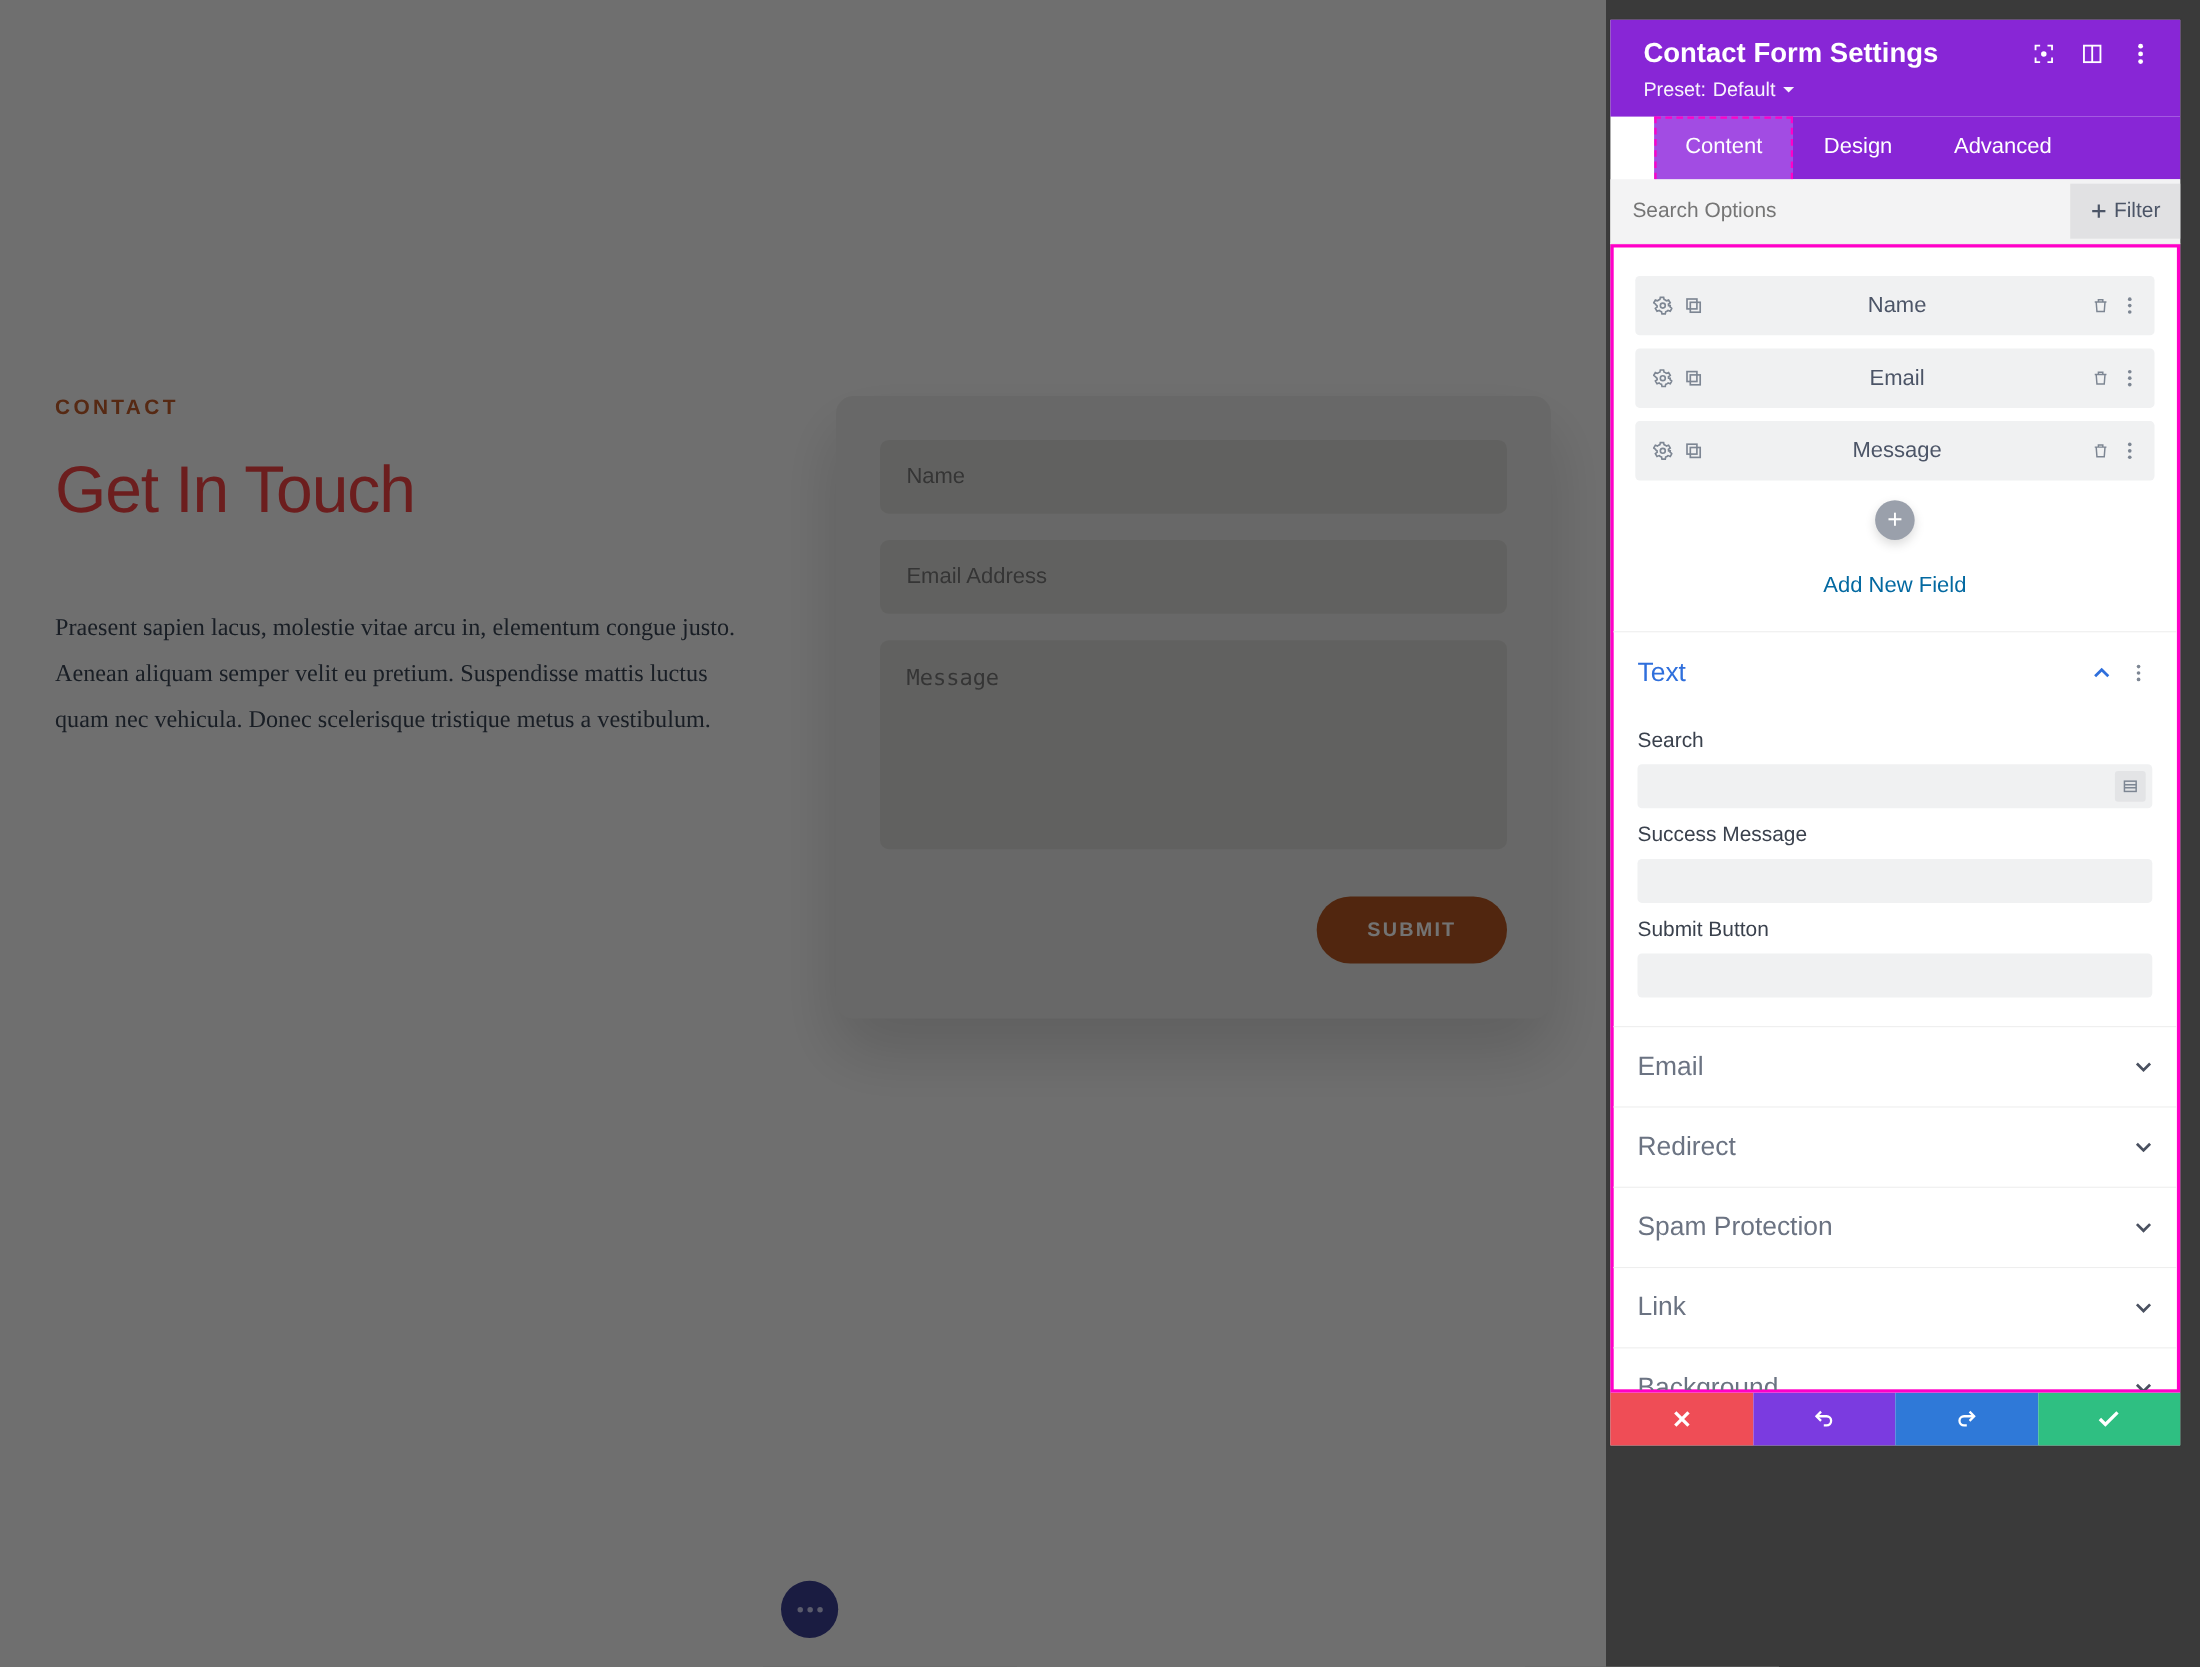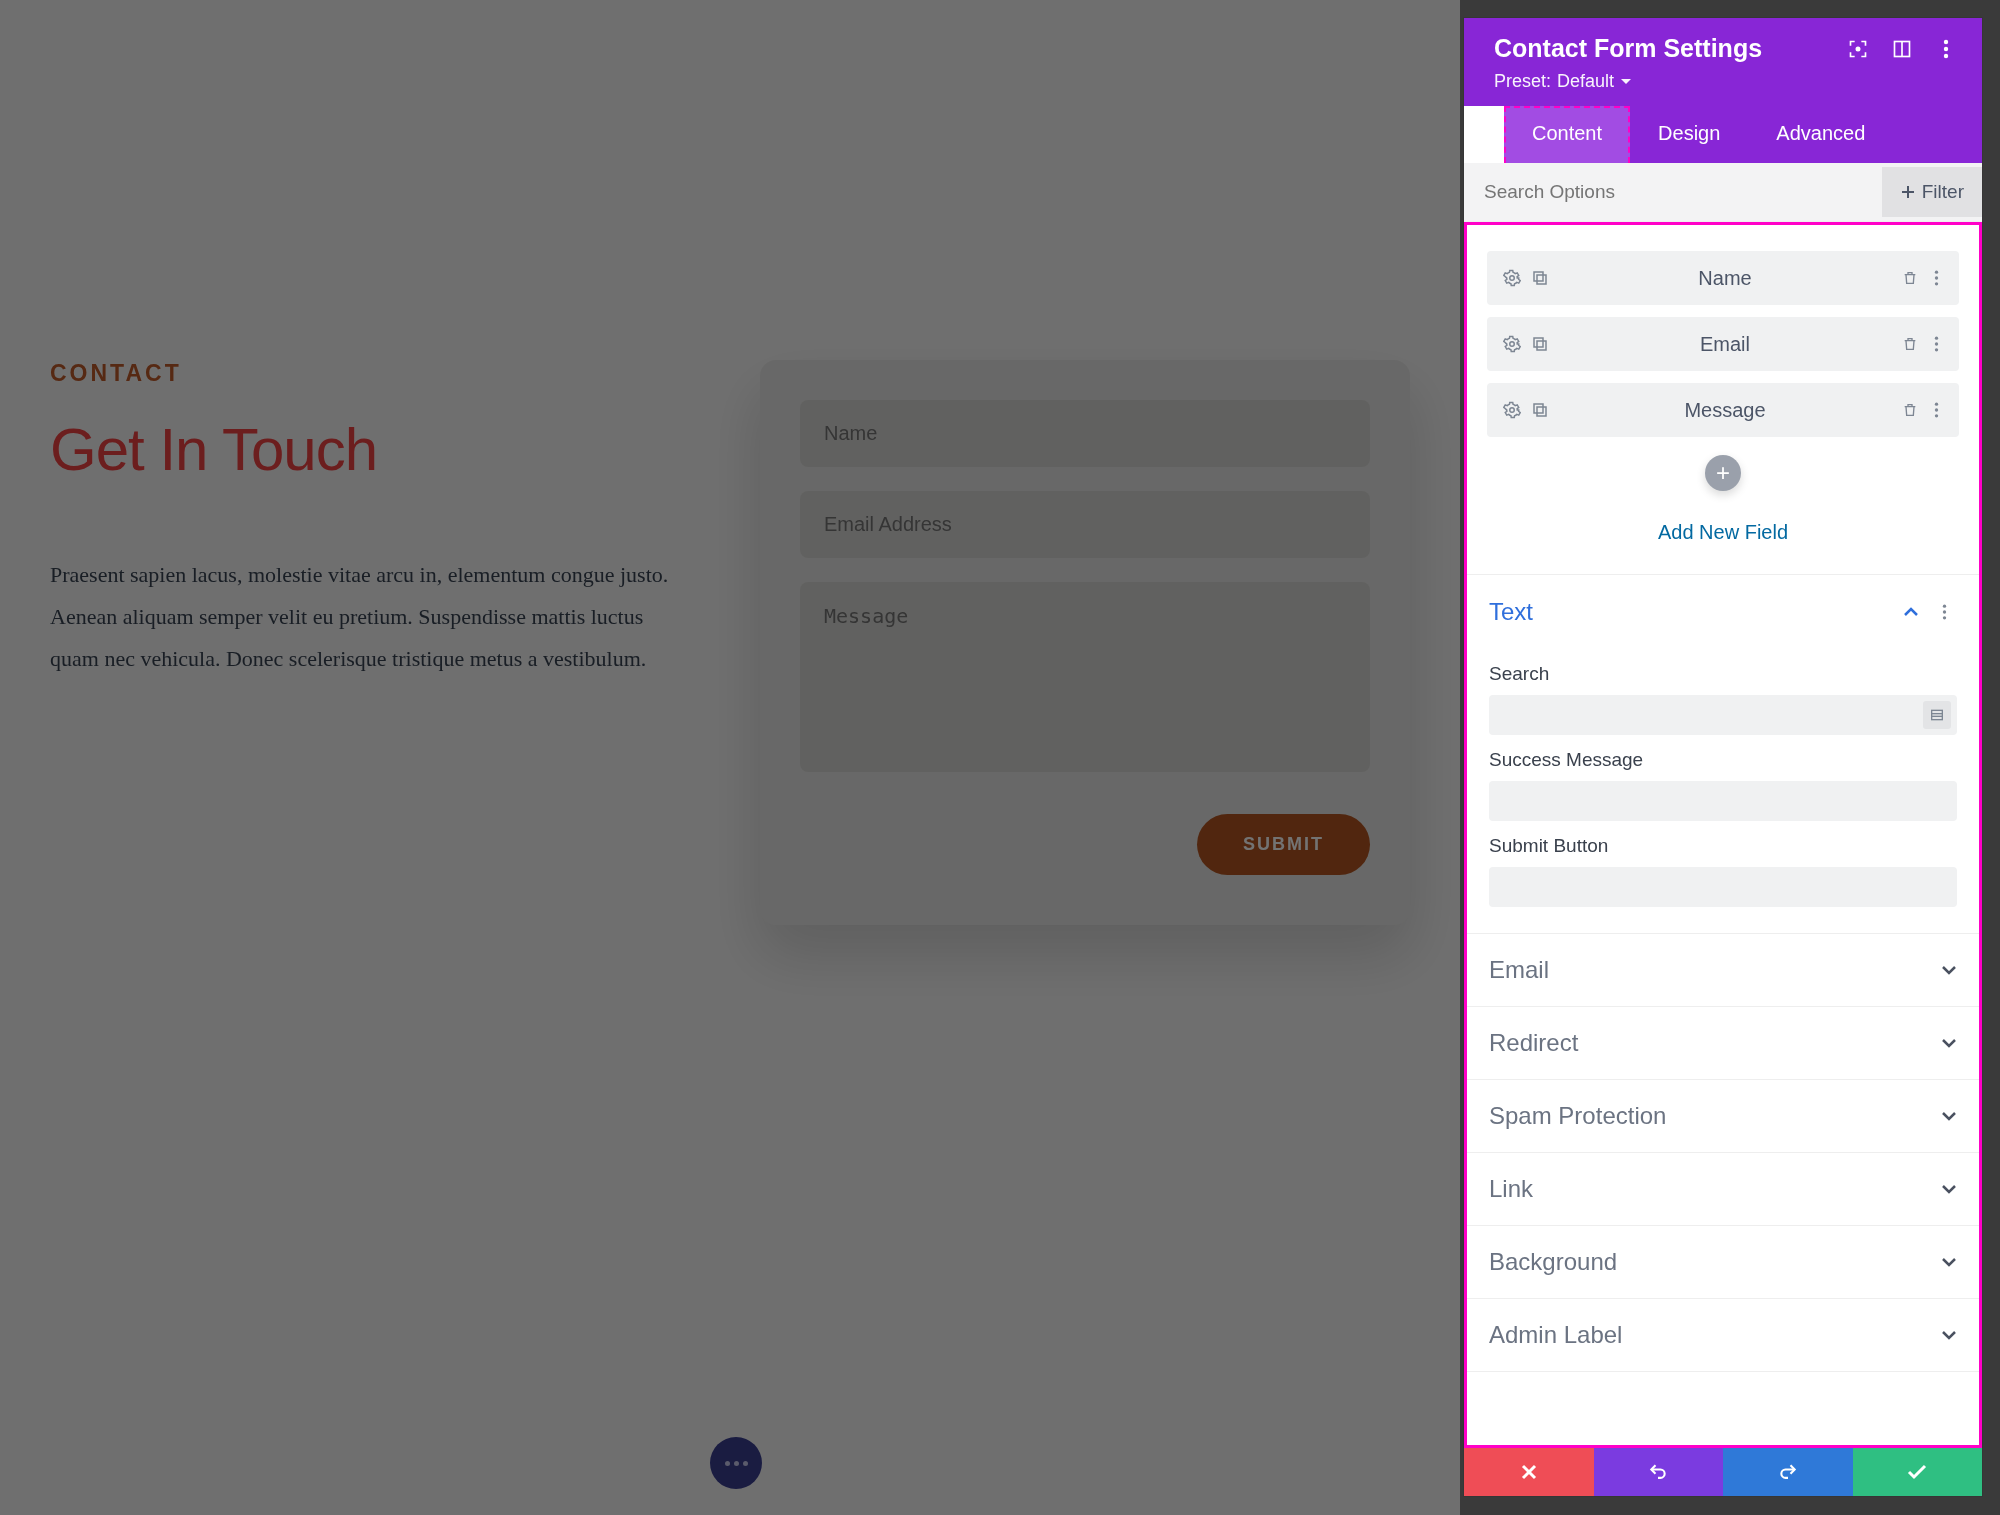--- a/index.html
+++ b/index.html
@@ -13,39 +13,39 @@
   }
   .dim {
     position: absolute; left: 0; top: 0; width: 1460px; height: 1515px;
     background: rgba(0,0,0,0.55); pointer-events:none;
   }
   .preview-inner {
     position: absolute; left: 50px; top: 360px; width: 1360px;
     display: flex; gap: 60px;
   }
   .contact-copy { flex: 1; padding-top: 0; }
-  .contact-label { color: #bf5b2b; letter-spacing: 3px; font-size: 23px; font-weight: 600; margin-bottom: 28px; }
+  .contact-label { color: #bf5b2b; letter-spacing: 3px; font-size: 19px; font-weight: 600; margin-bottom: 28px; }
   .contact-title { font-size: 60px; font-weight: 500; color: #ef4444; margin-bottom: 70px; letter-spacing: -1px;}
   .contact-body { font-family: Georgia, serif; font-size: 22px; line-height: 1.9; color: #394453; max-width: 640px;}
   .contact-card {
     width: 650px; background: #e7e7e6; border-radius: 16px; padding: 40px 40px 50px 40px;
     box-shadow: 0 30px 60px rgba(0,0,0,0.15);
   }
   .cfield { width: 100%; background: #d8d8d6; border: none; border-radius: 8px; padding: 22px 24px; font-size: 20px; color: #666; margin-bottom: 24px; }
   .ctextarea { height: 190px; resize: none; }
   .csubmit { float: right; background: #b35622; color: #fff; border: none; border-radius: 40px; padding: 20px 46px; font-size: 18px; letter-spacing: 2px; font-weight: 600; margin-top: 14px;}
   .fab {
     position: absolute; left: 710px; bottom: 26px; width: 52px; height: 52px; border-radius: 50%;
     background: #3a3e91; display:flex; align-items:center; justify-content:center; gap:4px;
   }
   .fab span { width:5px; height:5px; border-radius:50%; background:#c7c9ee; }
 
   
   .panel {
-    position: absolute; right: 18px; top: 18px; width: 518px; height: 1478px;
+    position: absolute; right: 18px; top: 18px; width: 518px; height: 1296px;
     background: #fff; display:flex; flex-direction:column;
     box-shadow: 0 0 0 1px rgba(0,0,0,0.06);
   }
   .panel-top { background: #8826d6; color:#fff; padding: 16px 22px 14px 30px; }
   .panel-title-row { display:flex; align-items:center; }
   .panel-title { font-size: 25px; font-weight: 600; flex:1; }
   .hicon { width:28px; height:28px; display:flex; align-items:center; justify-content:center; margin-left:16px; cursor:pointer; }
   .preset-row { margin-top:8px; font-size:18px; opacity:.95; display:flex; align-items:center; gap:6px; }
   .tabs { background:#8826d6; display:flex;margin-left:40px; }
   .tab { flex:0 0 auto; padding: 16px 28px 18px; color:#fff; font-size:20px; cursor:pointer; }

